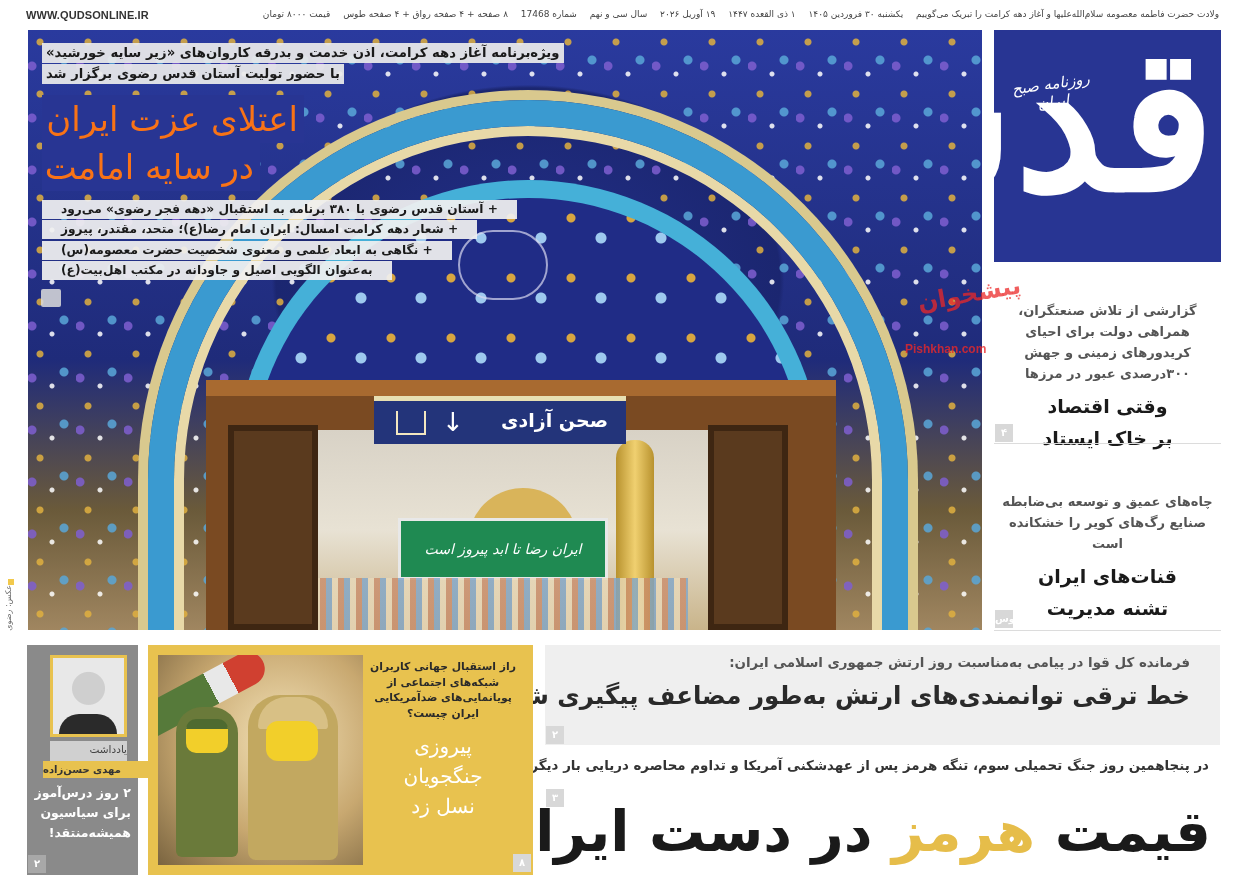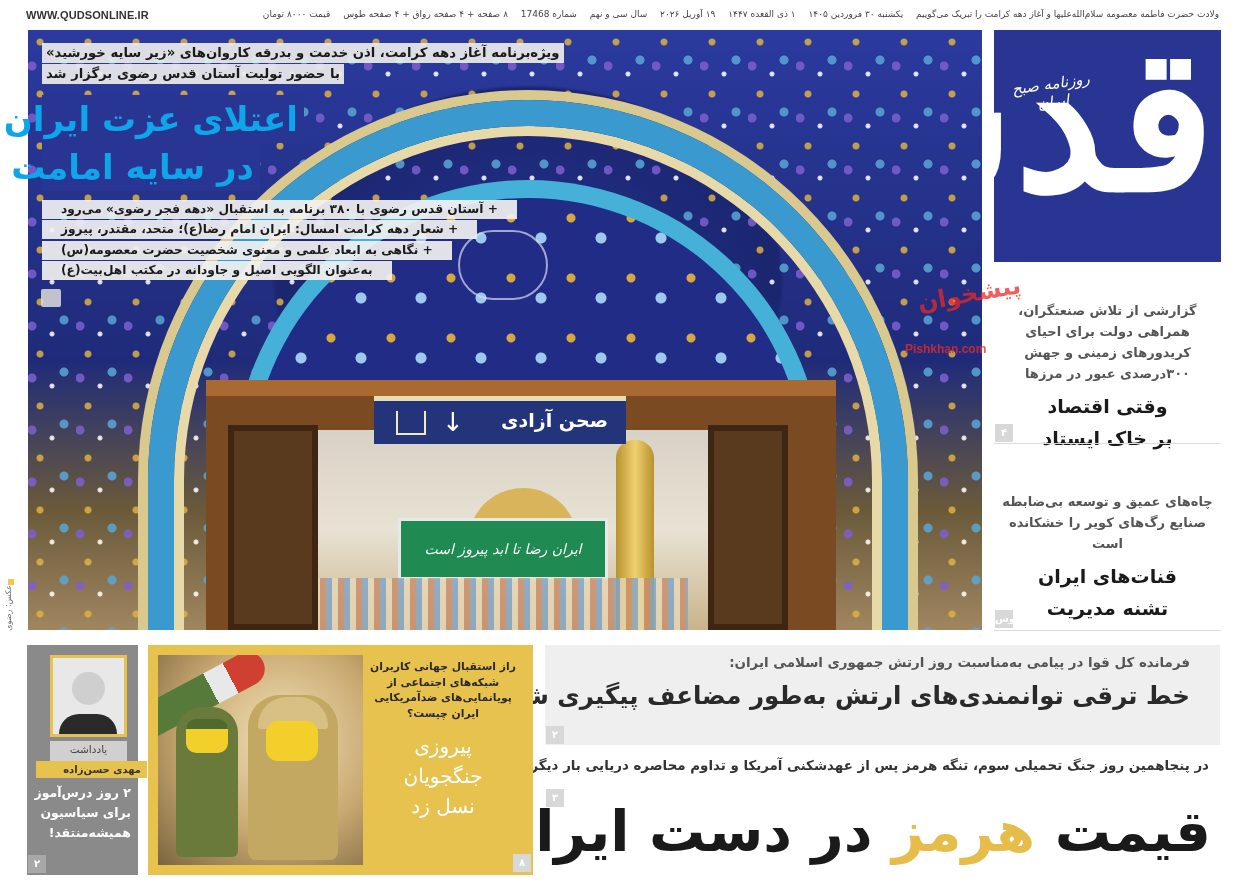--- a/index.html
+++ b/index.html
@@ -48,21 +48,21 @@
 
   .hero .sign { position: absolute; left: 346px; top: 366px; width: 252px; height: 48px; background: #23347a; border-top: 5px solid #e7dfb2; }
   .hero .sign .label { position: absolute; right: 18px; top: 8px; direction: rtl; color: #fff; font-size: 19px; font-weight: bold; }
   .hero .sign .arrow { position: absolute; left: 68px; top: 6px; color: #fff; font-size: 26px; line-height: 30px; }
   .hero .sign .shrine-icon { position: absolute; left: 22px; top: 10px; width: 30px; height: 24px; border: 2px solid #f3e7c0; border-top-width: 0; }
 
   
   .kicker { position: absolute; right: 0; direction: rtl; background: rgba(235,235,235,0.93); color: #1a1a1a; font-weight: bold; font-size: 13.2px; padding: 1px 4px; white-space: nowrap; line-height: 18px; }
   .k1 { left: 42px; right: auto; top: 43px; }
   .k2 { left: 42px; right: auto; top: 64px; }
-  .headline-box { position: absolute; left: 42px; background: #283593; color: #0ea5e9; direction: rtl; font-weight: bold; font-family: "DejaVu Sans", sans-serif; padding: 0 6px; white-space: nowrap; }
+  .headline-box { position: absolute; left: 42px; background: #283593; color: #f97316; direction: rtl; font-weight: normal; font-family: "DejaVu Sans", sans-serif; padding: 0 6px; white-space: nowrap; }
   .h1 { top: 95px; font-size: 34px; height: 48px; line-height: 48px; width: 262px; }
   .h2 { top: 143px; font-size: 34px; height: 48px; line-height: 48px; width: 218px; }
   .bullet { position: absolute; left: 42px; direction: rtl; background: rgba(240,240,240,0.93); color: #1a1a1a; font-weight: bold; font-size: 12.2px; padding: 0 19px; white-space: nowrap; line-height: 18px; height: 19px; }
   .b1 { top: 200px; } .b2 { top: 220px; } .b3 { top: 241px; } .b4 { top: 261px; }
 
   .photo-logo { position: absolute; left: 41px; top: 289px; width: 20px; height: 18px; background: rgba(220,220,220,0.85); border-radius: 2px; }
   .photo-credit { position: absolute; left: 4px; top: 585px; writing-mode: vertical-rl; transform: rotate(180deg); direction: rtl; font-size: 8px; color: #666; }
   .photo-credit-dot { position: absolute; left: 8px; top: 579px; width: 6px; height: 6px; background: #f2c94c; }
   .watermark { position: absolute; left: 905px; top: 270px; width: 85px; height: 95px; pointer-events: none; }
   .watermark .w1 { position: absolute; left: 12px; top: 10px; font-size: 24px; color: rgba(235,40,40,0.75); font-weight: bold; transform: rotate(-10deg); }
@@ -99,22 +99,22 @@
   .feature .img .fig2 .face { position: absolute; left: 18px; top: 26px; width: 52px; height: 40px; background: #f2cf2a; border-radius: 12px; }
   .feature .img .fig2 .helmet { position: absolute; left: 10px; top: 2px; width: 70px; height: 32px; background: #d8c085; border-radius: 34px 34px 4px 4px; }
   .feature .text { position: absolute; left: 215px; top: 10px; width: 160px; direction: rtl; text-align: center; }
   .feature .sub { color: #2a2a2a; font-weight: bold; font-size: 10.8px; line-height: 15.5px; margin-top: 4px; }
   .feature .title { color: #ffffff; font-size: 20px; line-height: 30px; margin-top: 10px; font-family: "DejaVu Serif", serif; }
 
   .opinion { position: absolute; left: 27px; top: 645px; width: 111px; height: 230px; background: #8a8a8a; }
   .opinion .photo { position: absolute; left: 23px; top: 10px; width: 77px; height: 82px; background: #e8c24f; padding: 3px; }
   .opinion .photo .inner { width: 100%; height: 100%; background: radial-gradient(circle at 50% 40%, #cfcfcf 0 16px, #e8e8e8 17px); position: relative; overflow: hidden; }
   .opinion .photo .suit { position: absolute; left: 6px; bottom: -10px; width: 58px; height: 30px; background: #2a2a2a; border-radius: 20px 20px 0 0; }
-  .opinion .label { position: absolute; left: 23px; top: 96px; width: 77px; height: 28px; background: #d0d0d0; color: #444; font-size: 10.5px; text-align: center; line-height: 17px; direction: rtl; }
-  .opinion .author { position: absolute; left: 9px; top: 116px; width: 111px; height: 17px; background: #e8c24f; color: #333; font-size: 10px; font-weight: bold; text-align: right; padding-right: 6px; line-height: 17px; direction: rtl; }
+  .opinion .label { position: absolute; left: 23px; top: 96px; width: 77px; height: 28px; background: #d0d0d0; color: #444; font-size: 10.5px; line-height: 17px; direction: rtl; }
+  .opinion .author { position: absolute; left: 16px; top: 116px; width: 111px; height: 17px; background: #e8c24f; color: #333; font-size: 10px; font-weight: bold; text-align: left; padding-right: 6px; line-height: 17px; direction: rtl; }
   .opinion .title { position: absolute; left: 4px; top: 138px; width: 100px; direction: rtl; text-align: right; color: #fff; font-weight: bold; font-size: 12.5px; line-height: 20px; }
 </style>
 </head>
 <body>
 
 <div class="topbar">
   <div class="site">WWW.QUDSONLINE.IR</div>
   <div class="meta">
     <span>ولادت حضرت فاطمه معصومه سلام‌الله‌علیها و آغاز دهه کرامت را تبریک می‌گوییم</span>
     <span>یکشنبه ۳۰ فروردین ۱۴۰۵</span>

